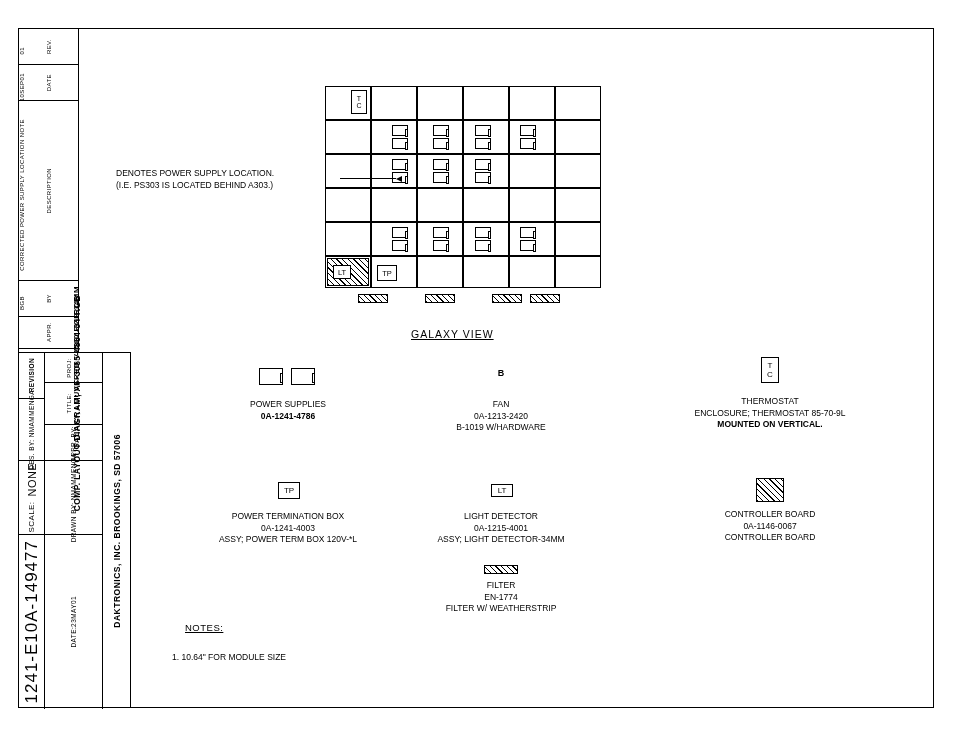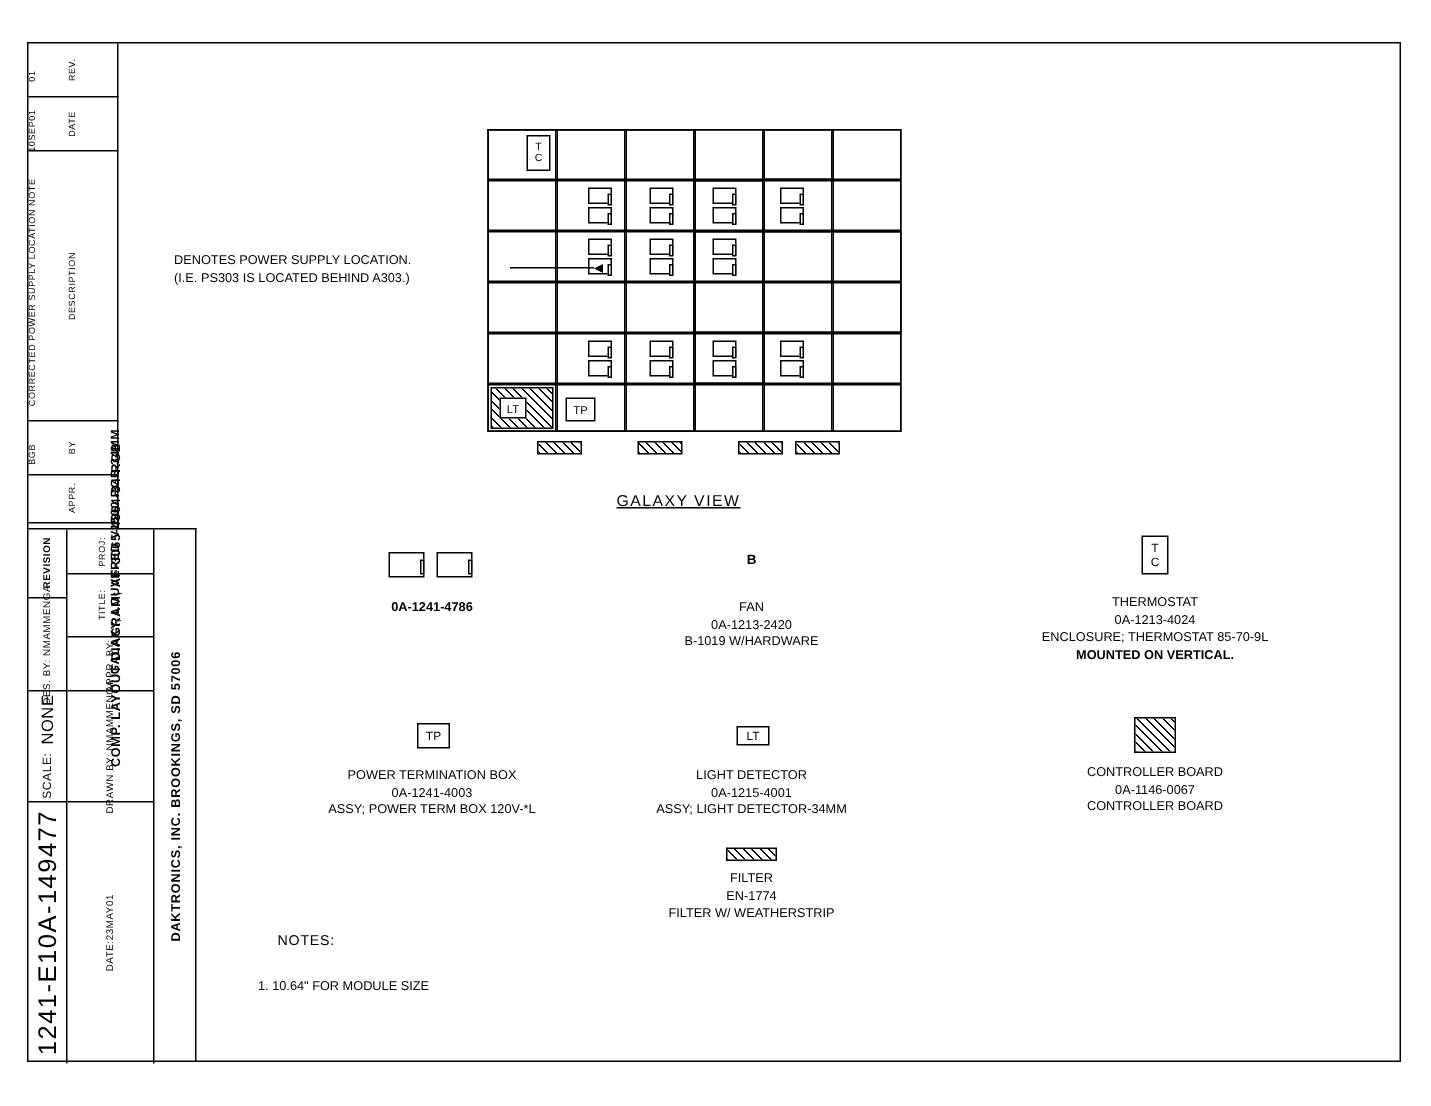--- a/index.html
+++ b/index.html
@@ -49,21 +49,21 @@
   .leader{position:absolute;background:#000;}
   .arrow{position:absolute;width:0;height:0;border-top:3px solid transparent;border-bottom:3px solid transparent;border-right:6px solid #000;}
 
   .front-view{position:absolute;font-size:10.5px;letter-spacing:1px;text-decoration:underline;}
 
   
   .legend-item{position:absolute;text-align:center;font-size:8.5px;line-height:11.5px;white-space:nowrap;}
   .legend-item .b{font-weight:bold;}
   .sym{position:relative;margin:0 auto 7px auto;}
 
-  .notes{position:absolute;font-size:9.5px;letter-spacing:.5px;padding-left:40px;}
+  .notes{position:absolute;font-size:9.5px;text-decoration:underline;letter-spacing:.5px;padding-left:40px;}
   .note-line{position:absolute;font-size:8.5px;}
 </style>
 </head>
 <body>
 
 <div id="sheet">
 
   <div class="border-outer"></div>
 
   <div class="rev-block">
@@ -283,41 +283,41 @@
 
   <div class="legend-item" style="left:143px;top:362px;width:290px;">
     <div class="sym" style="width:74px;height:30px;">
       <div class="ps" style="left:8px;top:6px;width:24px;height:17px;">
           <span class="bar" style="top:4px;height:10px;"></span>
         </div>
       <div class="ps" style="left:40px;top:6px;width:24px;height:17px;">
           <span class="bar" style="top:4px;height:10px;"></span>
         </div>
     </div>
+    <div>POWER SUPPLIES</div>
     <div class="b">0A-1241-4786</div>
   </div>
 
   <div class="legend-item" style="left:411px;top:362px;width:180px;">
     <div class="sym" style="width:40px;height:30px;">
       <div style="position:absolute;left:0;top:6px;width:40px;text-align:center;font-size:9px;font-weight:bold;">B</div>
     </div>
     <div>FAN</div>
     <div>0A-1213-2420</div>
     <div>B-1019 W/HARDWARE</div>
   </div>
 
   <div class="legend-item" style="left:625px;top:355px;width:290px;">
     <div class="sym" style="width:40px;height:34px;">
       <div class="tc-box" style="left:11px;top:2px;width:18px;height:26px;font-size:8px;line-height:9px;">
         <span>T</span>
         <span>C</span>
       </div>
     </div>
     <div>THERMOSTAT</div>
-    <div>0A-1213-4024</div>
     <div>ENCLOSURE; THERMOSTAT 85-70-9L</div>
     <div class="b">MOUNTED ON VERTICAL.</div>
   </div>
 
   <div class="legend-item" style="left:143px;top:482px;width:290px;">
     <div class="sym" style="width:40px;height:22px;">
       <div class="lbl-box" style="left:10px;top:0;width:22px;height:17px;font-size:8px;">
         <span>TP</span>
       </div>
     </div>

